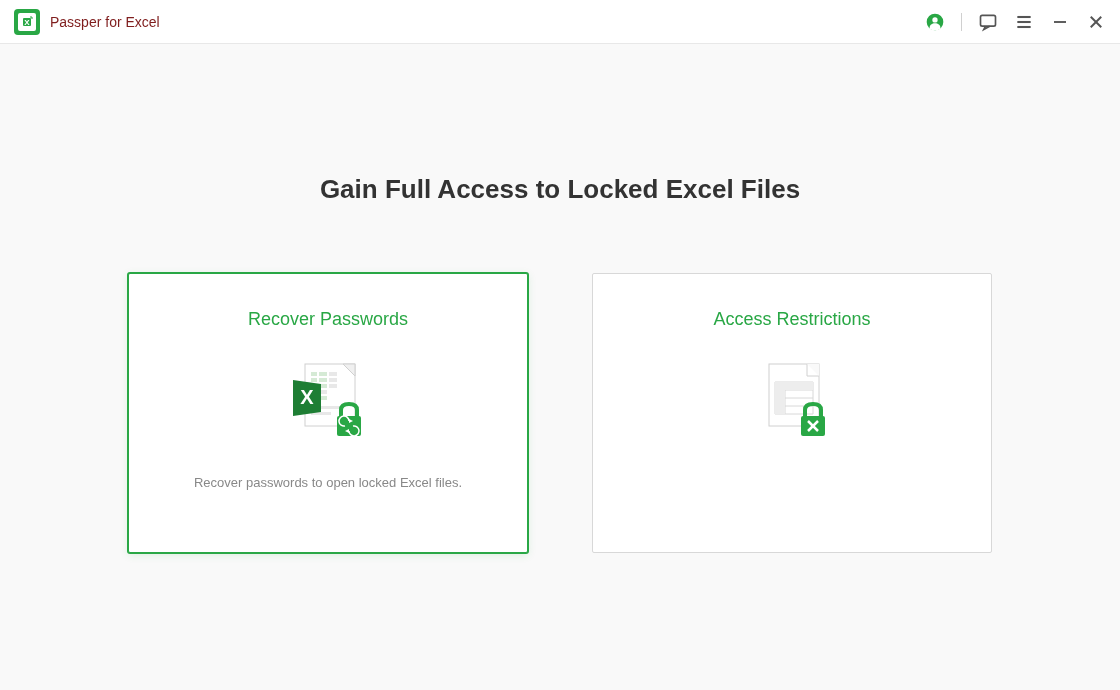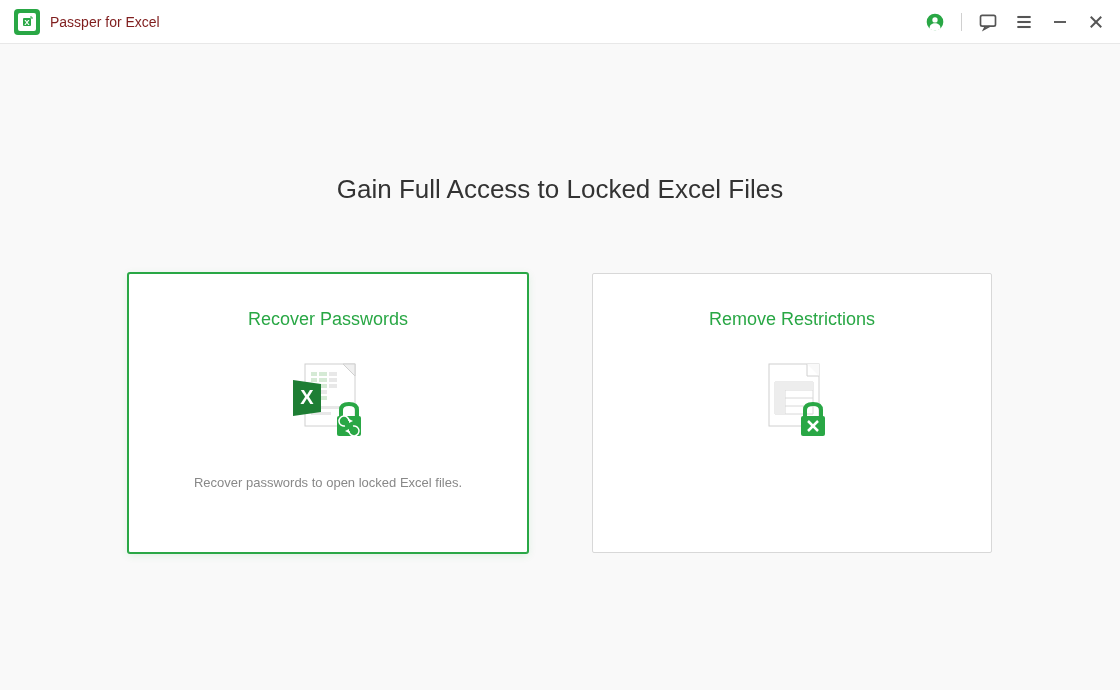--- a/index.html
+++ b/index.html
@@ -90,21 +90,21 @@
     
     .main-content {
       padding-top: 130px;
       display: flex;
       flex-direction: column;
       align-items: center;
     }
     
     .main-heading {
       font-size: 26px;
-      font-weight: 400;
+      font-weight: 700;
       color: #333;
       margin-bottom: 68px;
     }
     
     .cards-container {
       display: flex;
       gap: 64px;
     }
     
     .card {
@@ -238,21 +238,21 @@
           <path d="M62 68 A5 5 0 1 1 66 63" stroke="white" stroke-width="1.5" fill="none"></path>
           <path d="M66 61 L66 65 L70 63 Z" fill="white"></path>
           <path d="M70 68 A5 5 0 1 1 66 73" stroke="white" stroke-width="1.5" fill="none"></path>
           <path d="M66 75 L66 71 L62 73 Z" fill="white"></path>
         </svg>
       </div>
       <div class="card-description">Recover passwords to open locked Excel files.</div>
     </div>
 
     <div class="card">
-      <div class="card-title">Remove Restrictions</div>
+      <div class="card-title">Access Restrictions</div>
       <div class="card-icon">
         <svg width="90" height="90" viewBox="0 0 90 90">
 
           <rect x="22" y="6" width="50" height="62" fill="#ffffff" stroke="#d0d0d0" stroke-width="1"></rect>
           <path d="M60 6 L60 18 L72 18" fill="none" stroke="#d0d0d0" stroke-width="1"></path>
           <path d="M60 6 L72 18 L72 6 Z" fill="#f9f9f9"></path>
 
           <line x1="28" y1="24" x2="66" y2="24" stroke="#d8d8d8" stroke-width="1"></line>
           <line x1="28" y1="32" x2="66" y2="32" stroke="#d8d8d8" stroke-width="1"></line>
           <line x1="28" y1="40" x2="66" y2="40" stroke="#d8d8d8" stroke-width="1"></line>

